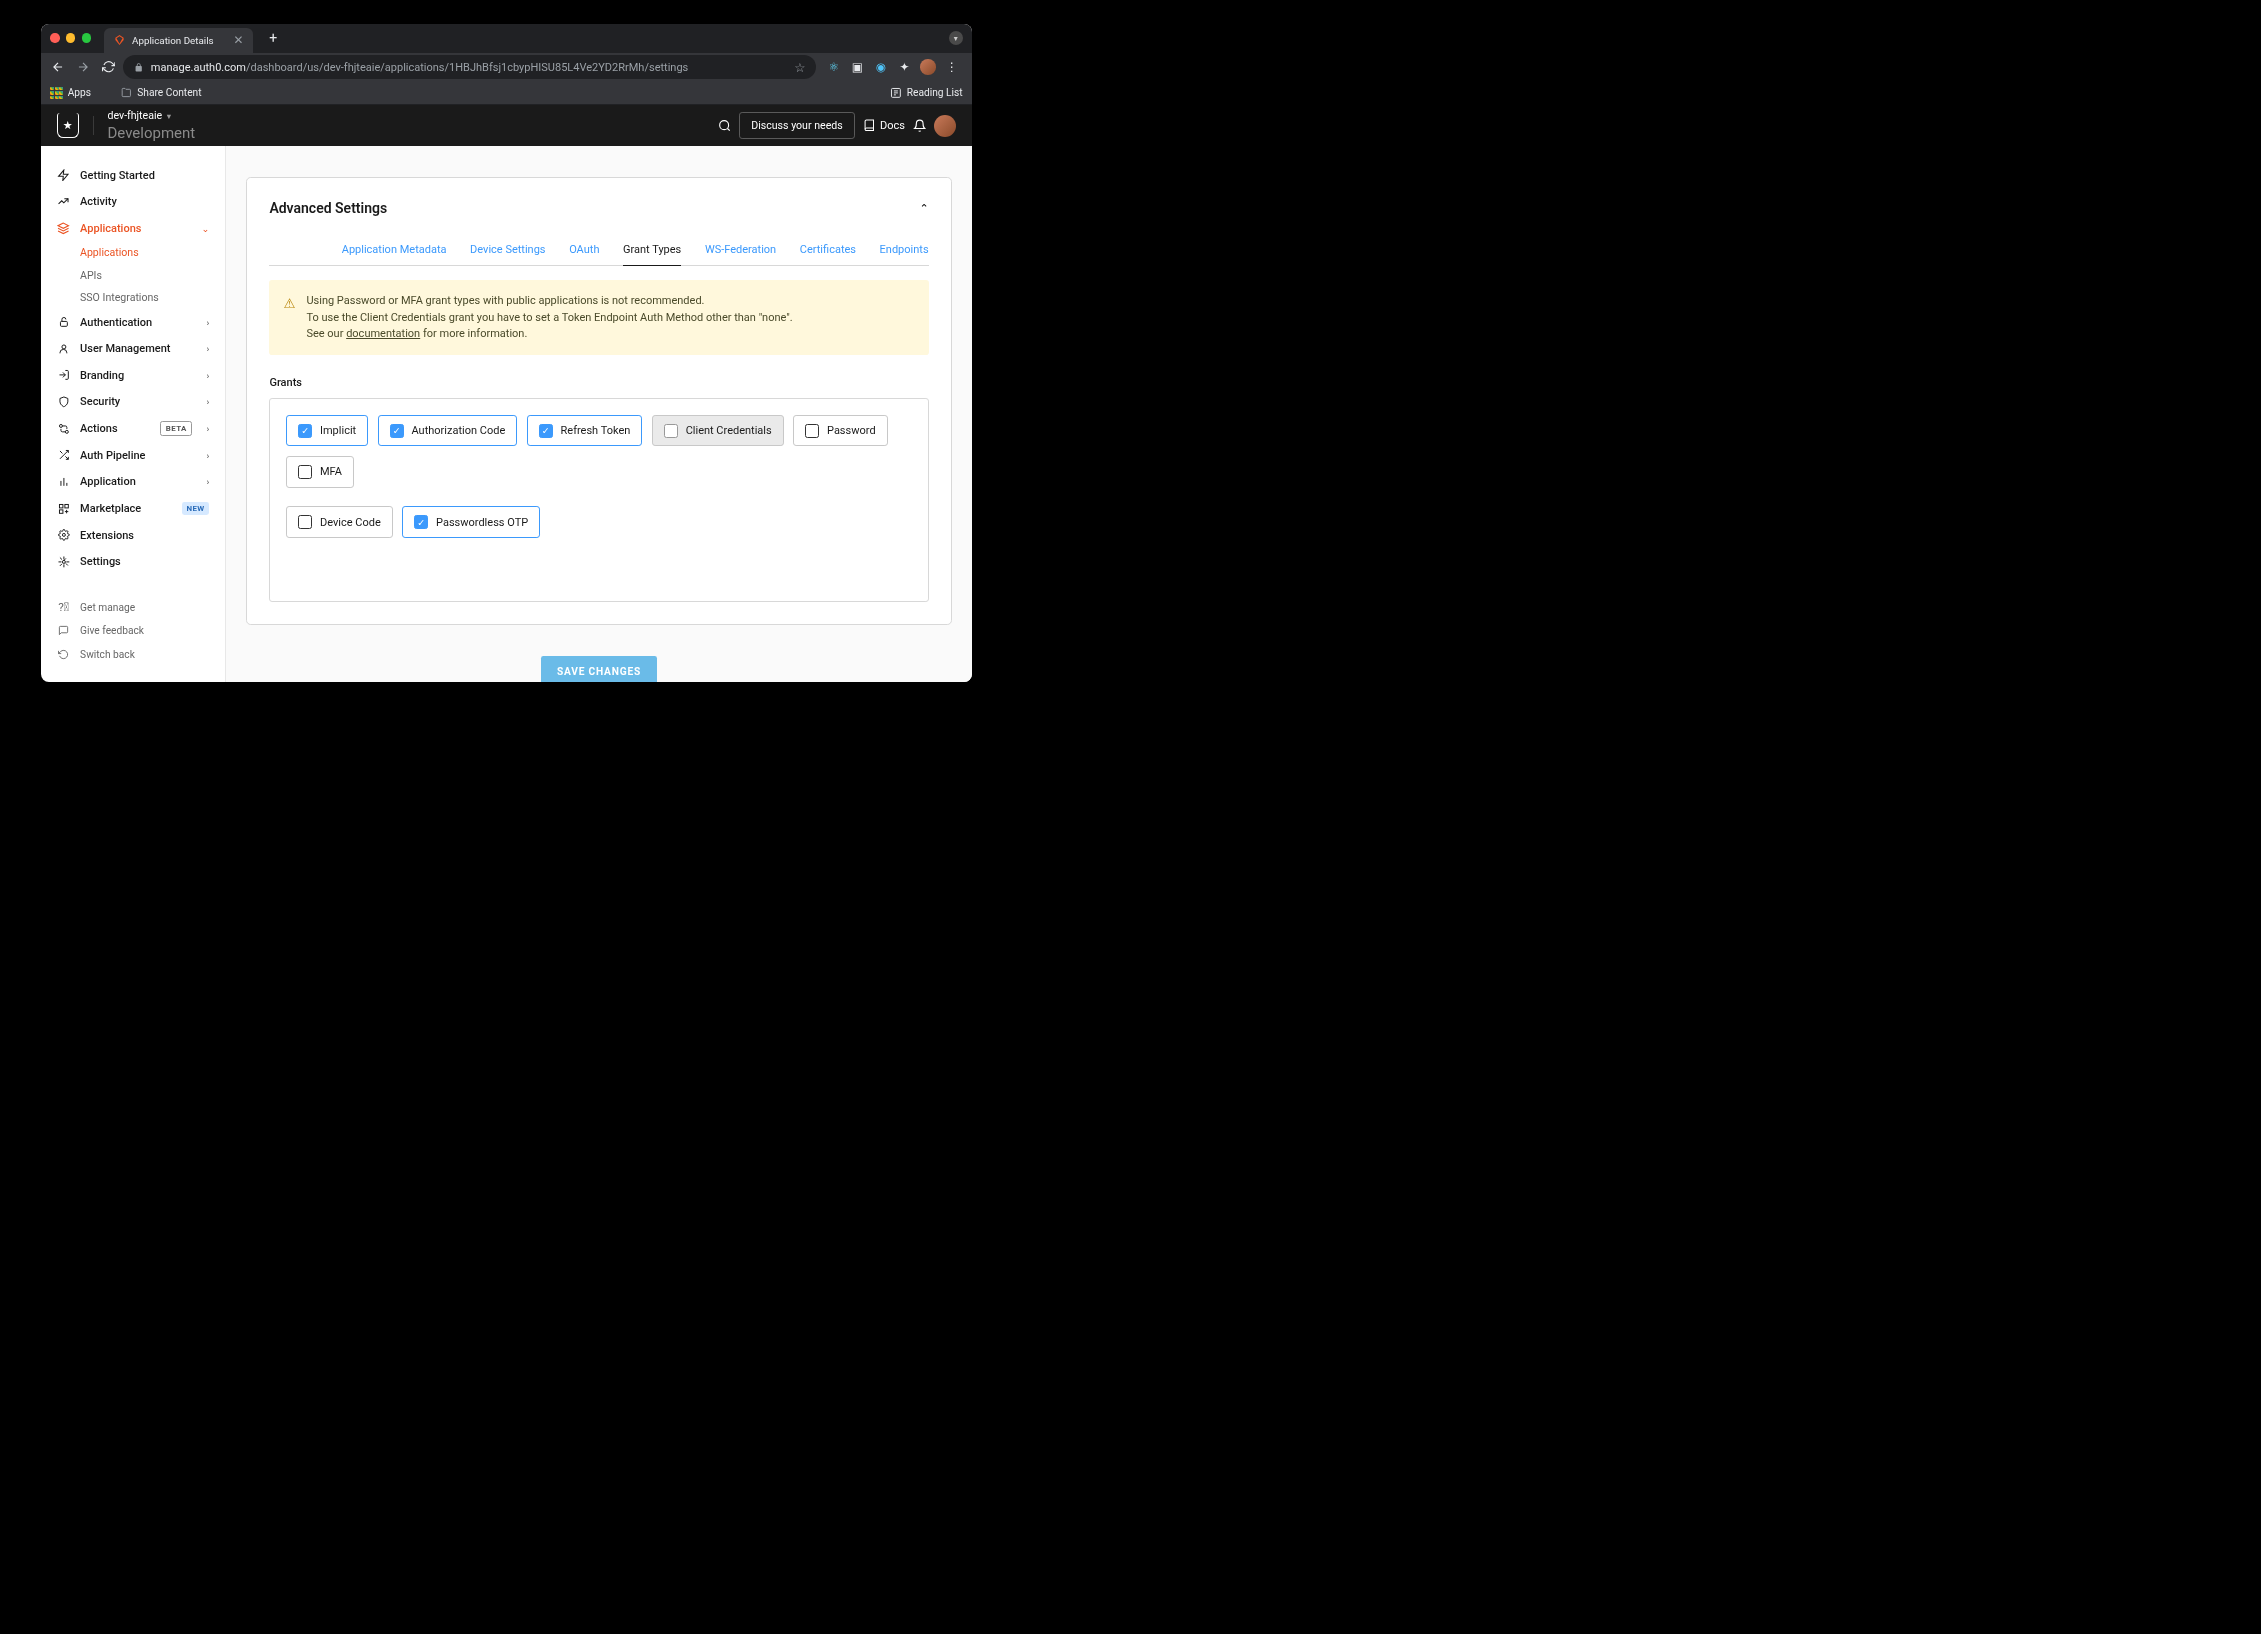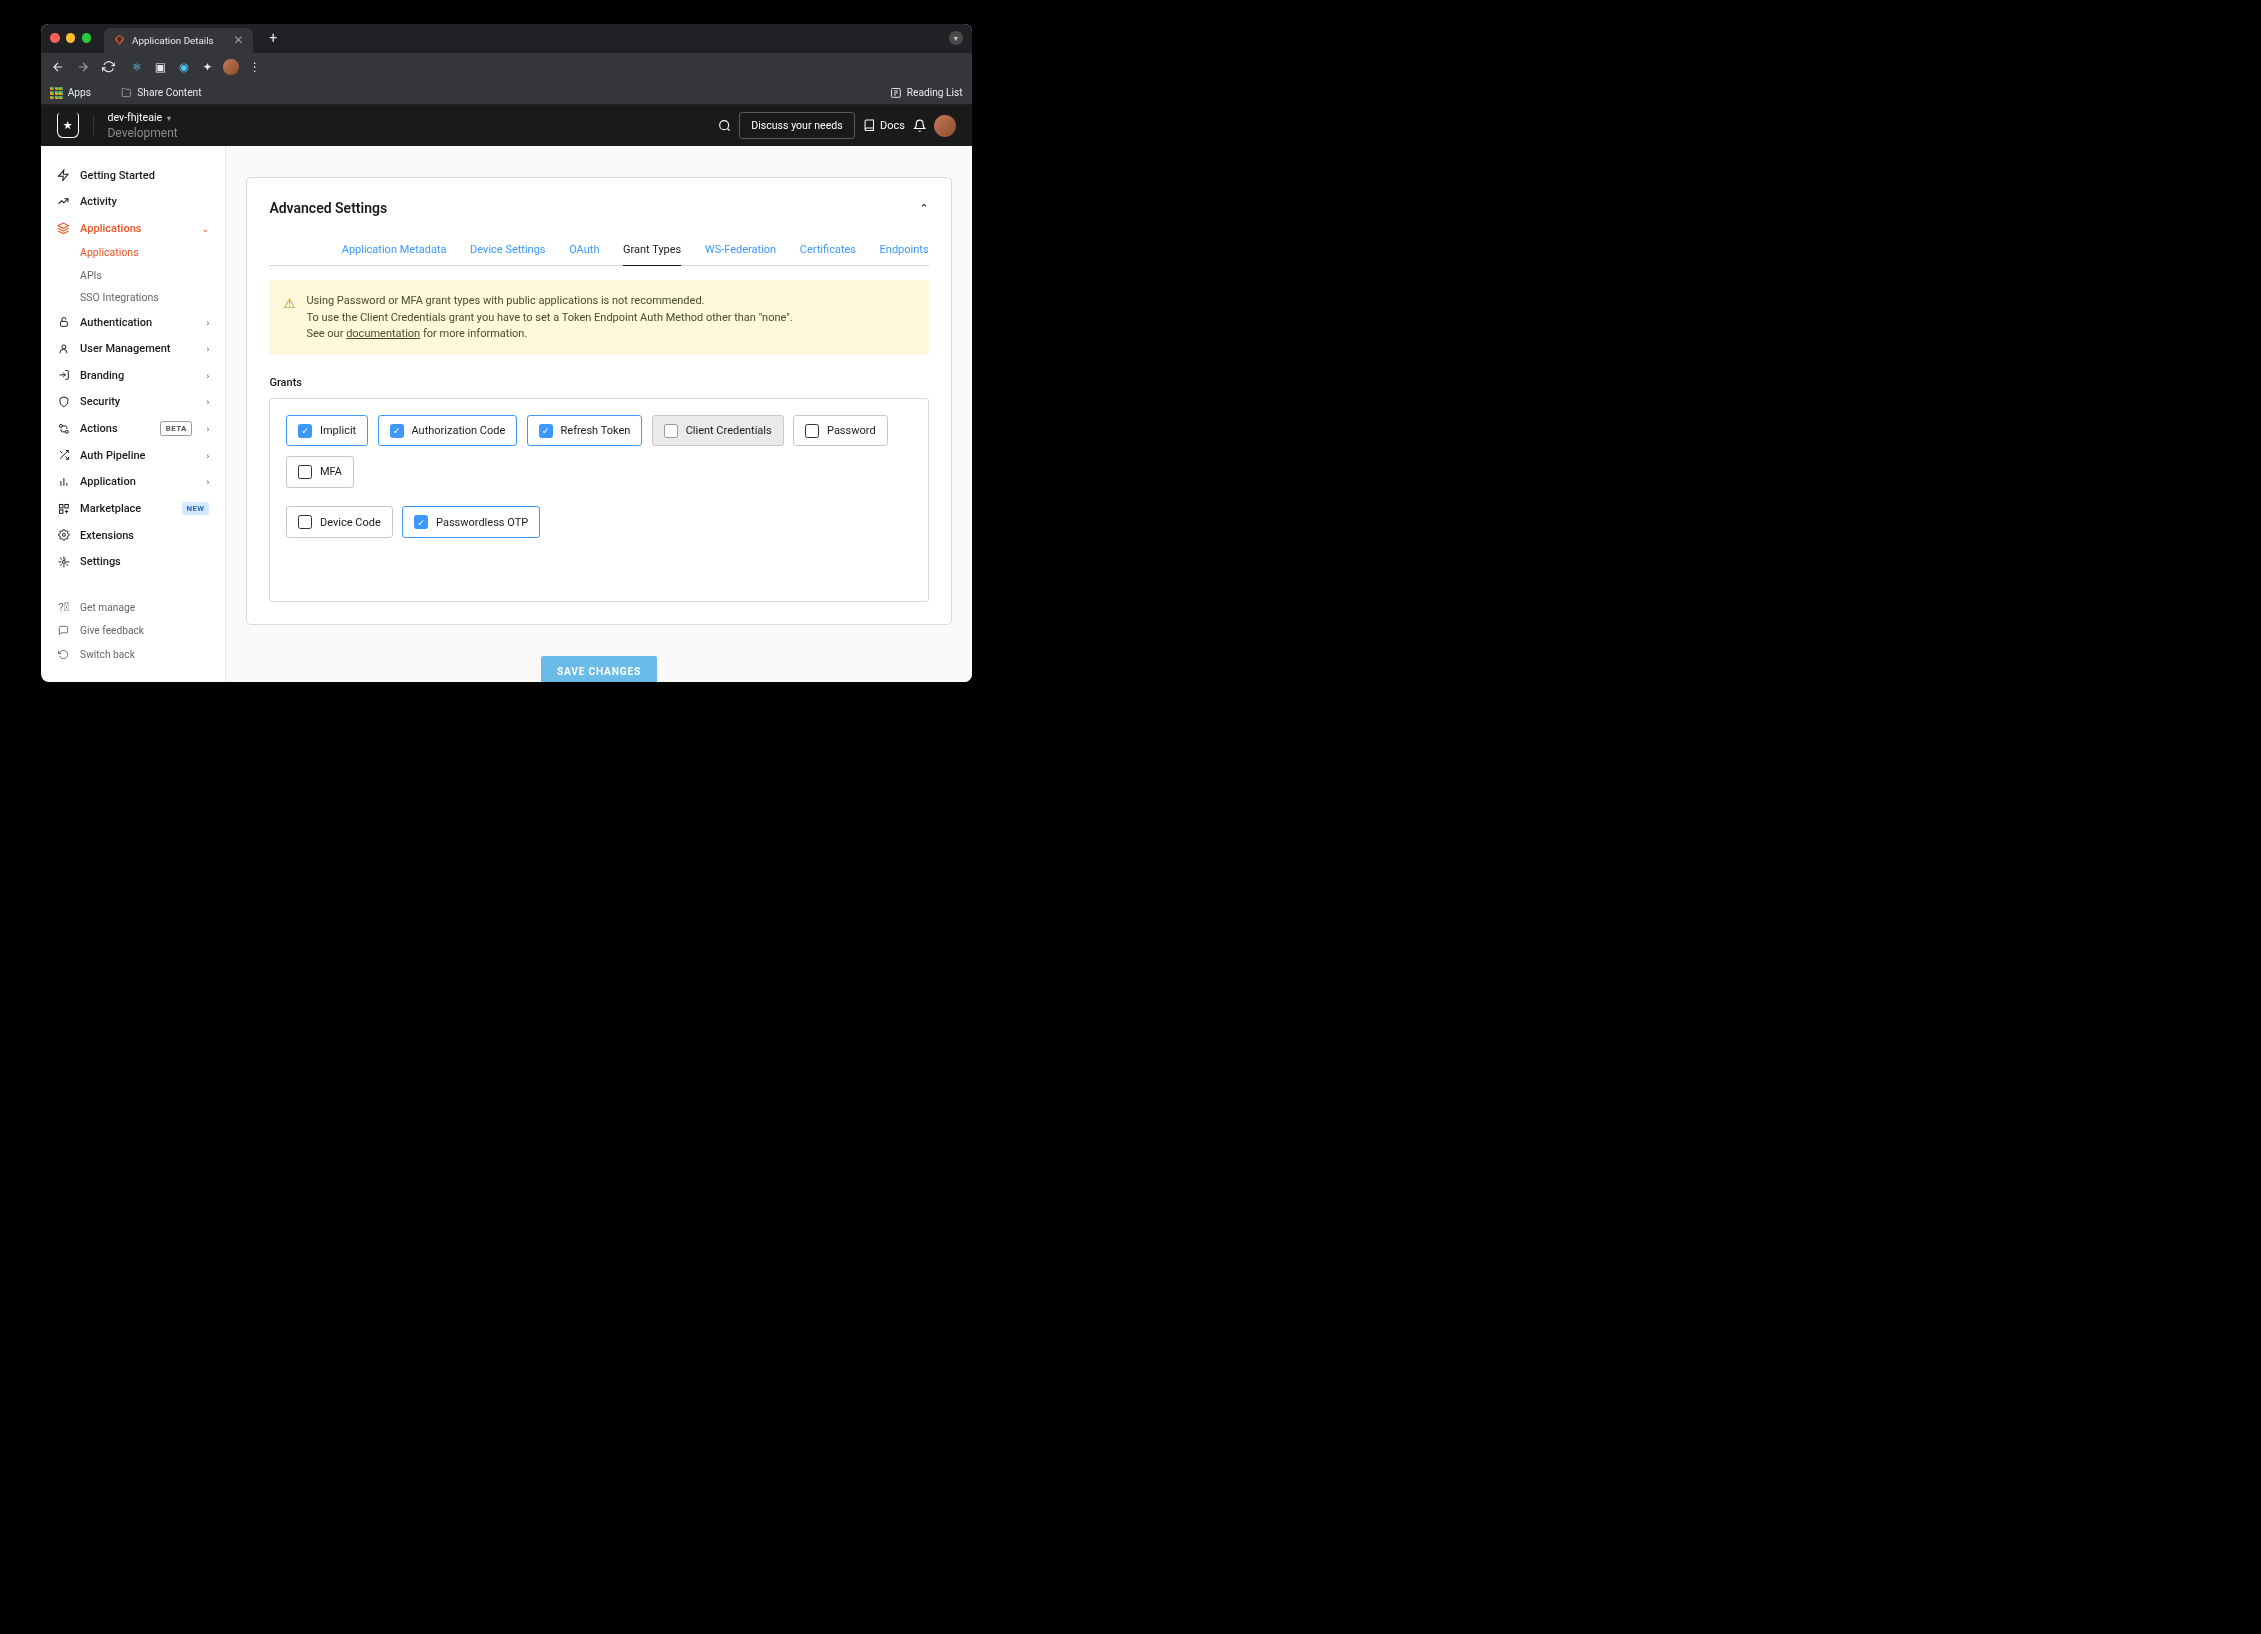--- a/index.html
+++ b/index.html
@@ -27,21 +27,21 @@
 .ext-icon { width: 15.7px; height: 15.7px; display: flex; align-items: center; justify-content: center; font-size: 11.8px; color: #e8eaed; cursor: pointer; }
 .chrome-bookmarks { background: #35363a; height: 23.6px; display: flex; align-items: center; padding: 0 9.4px; gap: 29px; color: #e8eaed; font-size: 10.2px; border-bottom: 0.8px solid #202124; }
 .bm-item { display: flex; align-items: center; gap: 4.7px; cursor: pointer; }
 .bm-apps-icon { width: 12.6px; height: 12.6px; display: grid; grid-template-columns: repeat(3,1fr); grid-template-rows: repeat(3,1fr); gap: 0.8px; }
 .bm-apps-icon span { background: linear-gradient(45deg,#ea4335,#fbbc05,#34a853,#4285f4); border-radius: 0.8px; }
 .bm-reading { margin-left: auto; display: flex; align-items: center; gap: 4.7px; cursor: pointer; }
 .app-header { background: #1a1a1a; height: 41px; display: flex; align-items: center; padding: 0 15.7px; color: #fff; }
 .app-logo { width: 22px; height: 25px; display: flex; align-items: center; justify-content: center; border: 1.6px solid #fff; border-radius: 3.1px 3.1px 6.3px 6.3px; border-top-width: 0; color: #fff; font-size: 11px; }
 .app-divider { height: 19px; width: 0.8px; background: #3a3a3a; margin: 0 14px; }
 .tenant-text { font-size: 10.6px; cursor: pointer; display: flex; align-items: center; gap: 4.7px; }
-.tenant-sub { font-size: 12px; color: #8a8a8a; margin-top: 2px; }
+.tenant-sub { font-size: 15px; color: #8a8a8a; margin-top: 2px; }
 .header-right { margin-left: auto; display: flex; align-items: center; gap: 8px; }
 .header-search { color: #fff; cursor: pointer; font-size: 12.6px; }
 .header-btn { border: 0.8px solid #5a5a5a; border-radius: 3.1px; padding: 6.3px 11px; font-size: 10.6px; color: #fff; cursor: pointer; }
 .header-docs { display: flex; align-items: center; gap: 4.7px; color: #fff; cursor: pointer; font-size: 11px; }
 .header-bell { color: #fff; font-size: 12.6px; cursor: pointer; }
 .header-avatar { width: 22px; height: 22px; border-radius: 50%; background: linear-gradient(135deg,#c97a5a,#8a4a2a); cursor: pointer; }
 .app-body { flex: 1; display: flex; overflow: hidden; }
 .sidebar { width: 185px; border-right: 0.8px solid #e8e8e8; display: flex; flex-direction: column; padding-top: 15.7px; }
 .side-item { display: flex; align-items: center; gap: 9.4px; padding: 6.3px 15.7px; font-size: 11px; color: #1a1a1a; cursor: pointer; font-weight: 540; }
 .side-item.active { color: #eb5424; }
@@ -109,20 +109,29 @@
         <svg width="14" height="14" viewBox="0 0 24 24" fill="none" stroke="currentColor" stroke-width="2">
           <path d="M5 12h14M12 5l7 7-7 7"></path>
         </svg>
       </div>
     <div class="nav-btn active">
         <svg width="13.4" height="13.4" viewBox="0 0 24 24" fill="none" stroke="currentColor" stroke-width="2">
           <path d="M23 4v6h-6M1 20v-6h6"></path>
           <path d="M3.51 9a9 9 0 0114.85-3.36L23 10M1 14l4.64 4.36A9 9 0 0020.49 15"></path>
         </svg>
       </div>
+    <div class="urlbar">
+      <span class="url-lock">
+          <svg width="9.4" height="11" viewBox="0 0 24 24" fill="currentColor">
+            <path d="M18 8h-1V6A5 5 0 007 6v2H6a2 2 0 00-2 2v10a2 2 0 002 2h12a2 2 0 002-2V10a2 2 0 00-2-2zM9 6a3 3 0 016 0v2H9V6z"></path>
+          </svg>
+        </span>
+      <span><span class="url-domain">manage.auth0.com</span><span class="url-path">/dashboard/us/dev-fhjteaie/applications/1HBJhBfsj1cbypHISU85L4Ve2YD2RrMh/settings</span></span>
+      <span class="url-star">☆</span>
+    </div>
     <div class="ext-icons">
       <span class="ext-icon" style="color:#61dafb">⚛</span>
       <span class="ext-icon">▣</span>
       <span class="ext-icon" style="color:#4fc3f7">◉</span>
       <span class="ext-icon">✦</span>
       <span class="ext-icon">
           <span style="width:15.7px;height:15.7px;border-radius:50%;background:linear-gradient(135deg,#c97a5a,#8a4a2a);display:block"></span>
         </span>
       <span class="ext-icon">⋮</span>
     </div>

